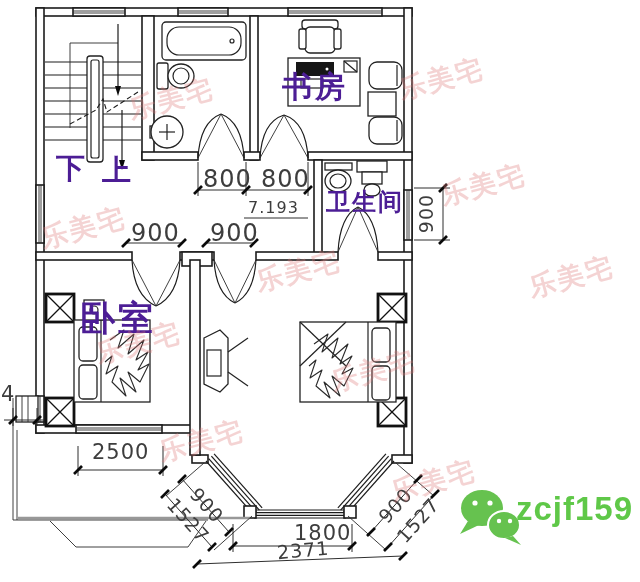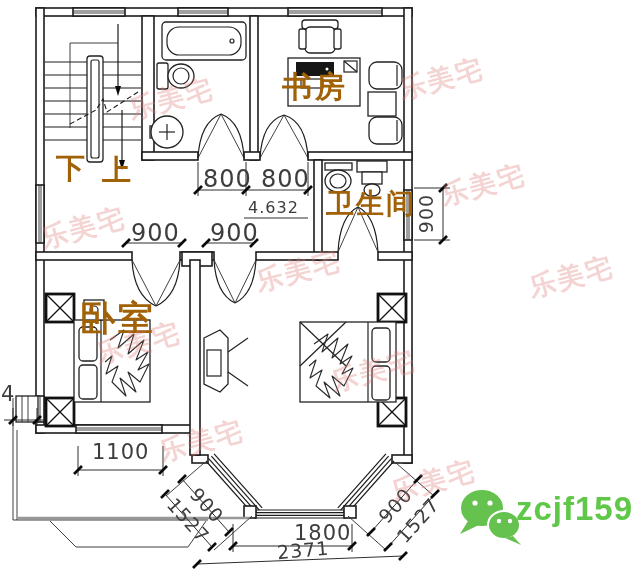--- a/index.html
+++ b/index.html
@@ -1,19 +1,19 @@
 <!DOCTYPE html>
 <html><head>
 <meta charset="utf-8">
 <style>
   html,body{margin:0;padding:0;background:#fff;}
   #plan{position:relative;width:640px;height:582px;background:#ffffff;overflow:hidden;
         font-family:"Liberation Sans",sans-serif;}
   #plan svg{position:absolute;left:0;top:0;z-index:1;}
-  .lab{position:absolute;z-index:2;font-weight:600;color:#a16207;white-space:nowrap;
+  .lab{position:absolute;z-index:2;font-weight:600;color:#4c1d95;white-space:nowrap;
        font-family:"Liberation Sans",sans-serif;line-height:1;}
   .room{font-size:30px;letter-spacing:3px;}
   .stair{font-size:29px;font-weight:700;}
   .dim{position:absolute;z-index:2;font-family:"DejaVu Sans",sans-serif;font-weight:400;
        color:#3d3d3d;font-size:24px;letter-spacing:1px;white-space:nowrap;line-height:1;}
   .dim.small{font-size:16px;}
   .dim.mid{font-size:19px;}
   .dim.big{font-size:21px;}
   .wm{position:absolute;z-index:3;font-size:27px;font-weight:700;letter-spacing:2px;
       color:rgba(222,120,120,0.33);transform:rotate(-15deg);white-space:nowrap;line-height:1;}
@@ -348,30 +348,30 @@
     <ellipse class="green" cx="504" cy="525" rx="16" ry="14" stroke="#ffffff" stroke-width="2"></ellipse>
     <polygon class="green" points="513,536 521,545 505,538"></polygon>
     <circle cx="499" cy="521" r="2.2" fill="#ffffff"></circle>
     <circle cx="510" cy="521" r="2.2" fill="#ffffff"></circle>
   </g>
 </svg>
 
   <div class="lab stair" style="left:56px;top:154px;">下</div>
   <div class="lab stair" style="left:102px;top:156px;">上</div>
   <div class="lab room" style="left:282px;top:72px;">书房</div>
-  <div class="lab room" style="left:326px;top:190px;font-size:28px;letter-spacing:2px;">卫生间</div>
+  <div class="lab room" style="left:326px;top:190px;font-size:24px;letter-spacing:2px;">卫生间</div>
   <div class="lab room" style="left:80px;top:300px;font-size:35px;">卧室</div>
 
   <div class="dim" style="left:203px;top:167px;">800</div>
   <div class="dim" style="left:261px;top:167px;">800</div>
-  <div class="dim small" style="left:248px;top:200px;">4.632</div>
+  <div class="dim small" style="left:248px;top:200px;">7.193</div>
   <div class="dim" style="left:131px;top:221px;">900</div>
   <div class="dim" style="left:210px;top:221px;">900</div>
   <div class="dim mid" style="left:404px;top:204px;width:44px;text-align:center;transform:rotate(-90deg);">900</div>
-  <div class="dim big" style="left:92px;top:442px;">1100</div>
+  <div class="dim big" style="left:92px;top:442px;">2500</div>
   <div class="dim big" style="left:1px;top:384px;">4</div>
   <div class="dim big" style="left:274px;top:523px;margin-left:20px;">1800</div>
   <div class="dim mid" style="left:277px;top:541px;transform:rotate(-5deg);">2371</div>
   <div class="dim mid" style="left:187px;top:496px;transform:rotate(48deg);">900</div>
   <div class="dim mid" style="left:162px;top:511px;transform:rotate(48deg);">1527</div>
   <div class="dim mid" style="left:376px;top:496px;transform:rotate(-48deg);">900</div>
   <div class="dim mid" style="left:392px;top:511px;transform:rotate(-48deg);">1527</div>
 
   <span class="wm" style="left:128px;top:86px;">乐美宅</span>
   <span class="wm" style="left:40px;top:215px;">乐美宅</span>

